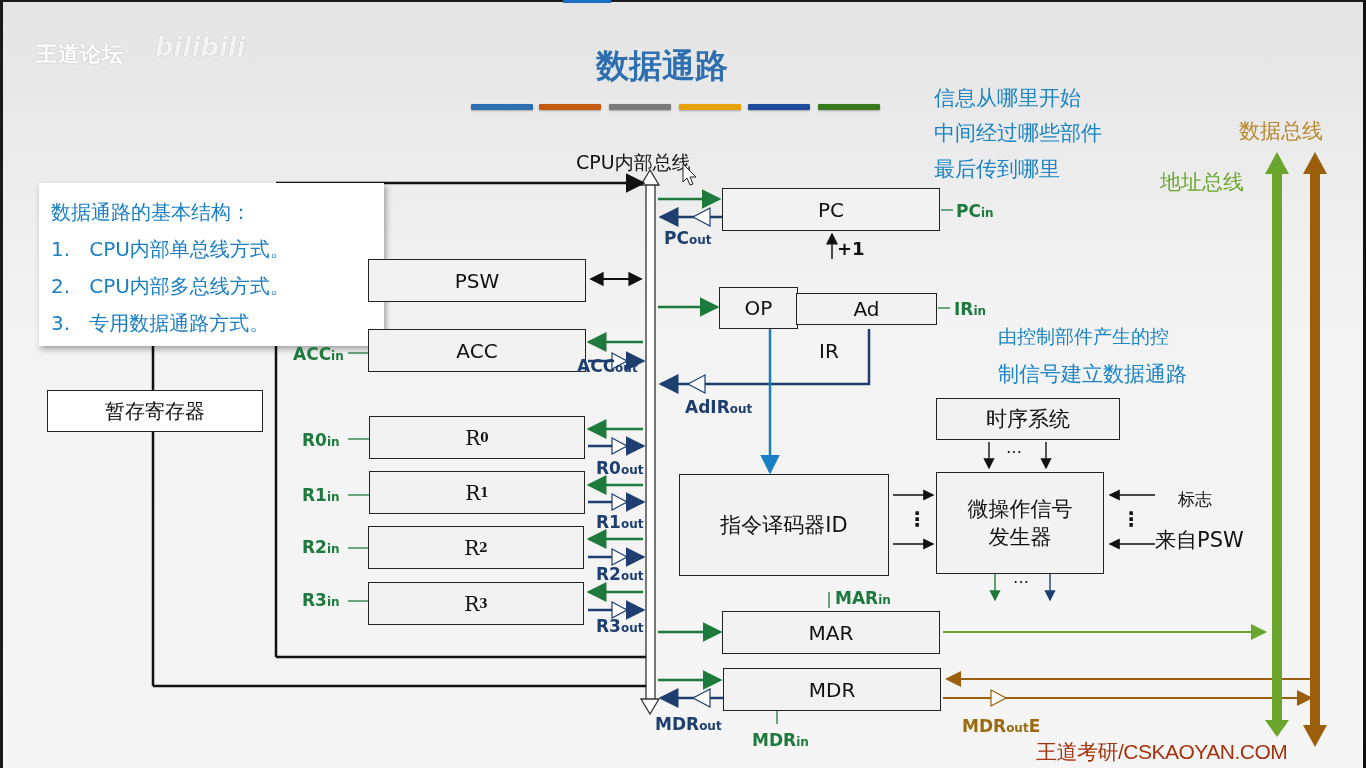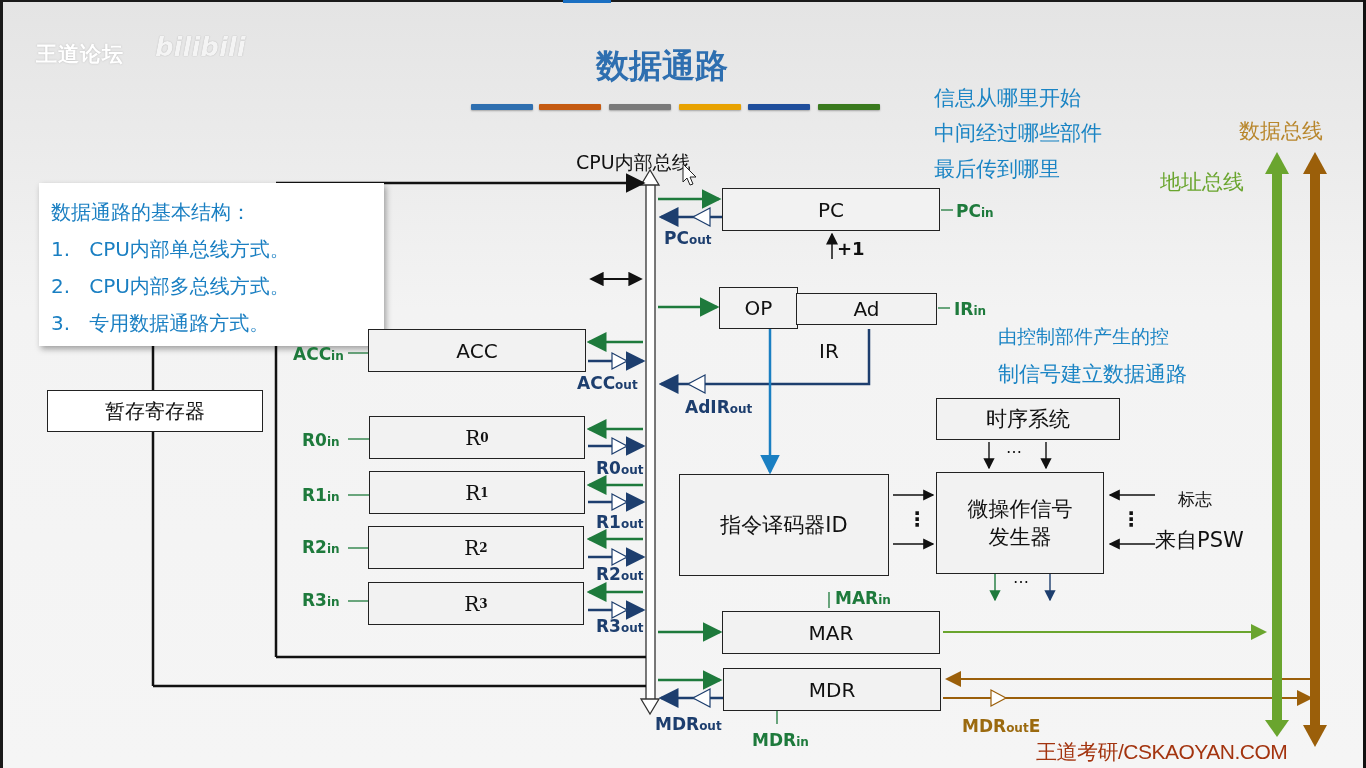--- a/index.html
+++ b/index.html
@@ -176,20 +176,21 @@
     <path d="M680,162 L680,180 L684,176 L687,183 L690,182 L687,175 L693,175 Z" fill="#fff" stroke="#222" stroke-width="1"></path>
   </svg>
 
   <div class="abs note-box">
     <div style="top:16px;">数据通路的基本结构：</div>
     <div style="top:53px;"><span>1.</span>&nbsp;&nbsp;&nbsp;<span>CPU内部单总线方式。</span></div>
     <div style="top:90px;"><span>2.</span>&nbsp;&nbsp;&nbsp;<span>CPU内部多总线方式。</span></div>
     <div style="top:127px;"><span>3.</span>&nbsp;&nbsp;&nbsp;<span>专用数据通路方式。</span></div>
   </div>
 
+  <div class="reg" style="left:365px;top:257px;width:218px;height:43px;">PSW</div>
   <div class="reg" style="left:365px;top:327px;width:218px;height:43px;">ACC</div>
   <div class="reg" style="left:44px;top:388px;width:216px;height:42px;background:#fff;">暂存寄存器</div>
 
   <div class="reg" style="left:366px;top:414px;width:216px;height:43px;font-family:'DejaVu Serif',serif;">
       <span>R</span>
       <sub class="sub">0</sub>
     </div>
   <div class="reg" style="left:366px;top:469px;width:216px;height:43px;font-family:'DejaVu Serif',serif;">
       <span>R</span>
       <sub class="sub">1</sub>
@@ -222,21 +223,21 @@
   </div>
   <div class="plain" style="left:1118px;top:505px;font-weight:bold;">⋮</div>
   <div class="plain" style="left:1175px;top:486px;font-size:17px;">标志</div>
   <div class="plain" style="left:1152px;top:524px;font-size:21px;">来自PSW</div>
   <div class="plain" style="left:1010px;top:566px;font-size:16px;">…</div>
 
   <div class="reg" style="left:719px;top:609px;width:218px;height:43px;">MAR</div>
   <div class="reg" style="left:720px;top:666px;width:218px;height:43px;">MDR</div>
 
   <div class="sig-g" style="left:290px;top:342px;"><span>ACC</span><span class="sub">in</span></div>
-  <div class="sig-b" style="left:574px;top:371px;text-align:center;"><span>ACC</span><span class="sub">out</span></div>
+  <div class="sig-b" style="left:574px;top:354px;text-align:center;"><span>ACC</span><span class="sub">out</span></div>
 
   <div class="sig-g" style="left:299px;top:428px;"><span>R0</span><span class="sub">in</span></div>
   <div class="sig-b" style="left:593px;top:456px;"><span>R0</span><span class="sub">out</span></div>
   <div class="sig-g" style="left:299px;top:483px;"><span>R1</span><span class="sub">in</span></div>
   <div class="sig-b" style="left:593px;top:510px;"><span>R1</span><span class="sub">out</span></div>
   <div class="sig-g" style="left:299px;top:535px;"><span>R2</span><span class="sub">in</span></div>
   <div class="sig-b" style="left:593px;top:562px;"><span>R2</span><span class="sub">out</span></div>
   <div class="sig-g" style="left:299px;top:588px;"><span>R3</span><span class="sub">in</span></div>
   <div class="sig-b" style="left:593px;top:614px;"><span>R3</span><span class="sub">out</span></div>
 

